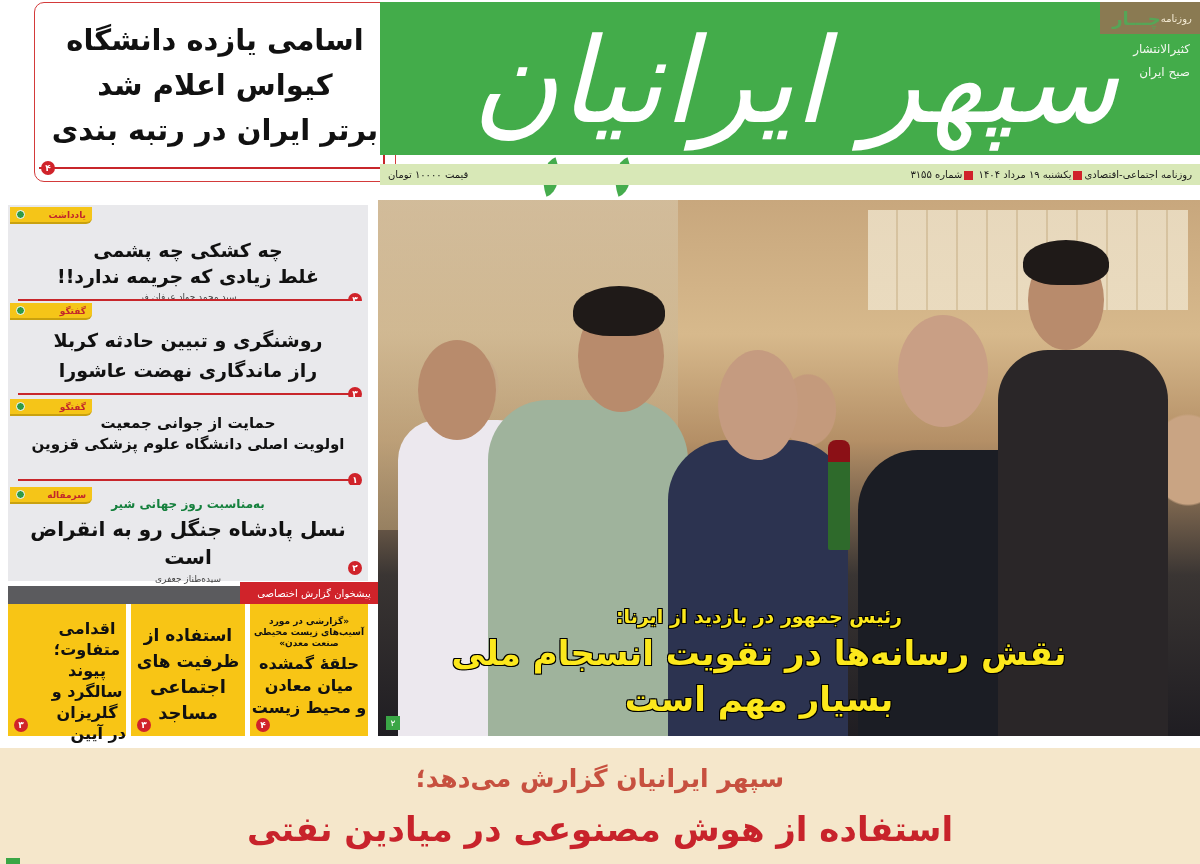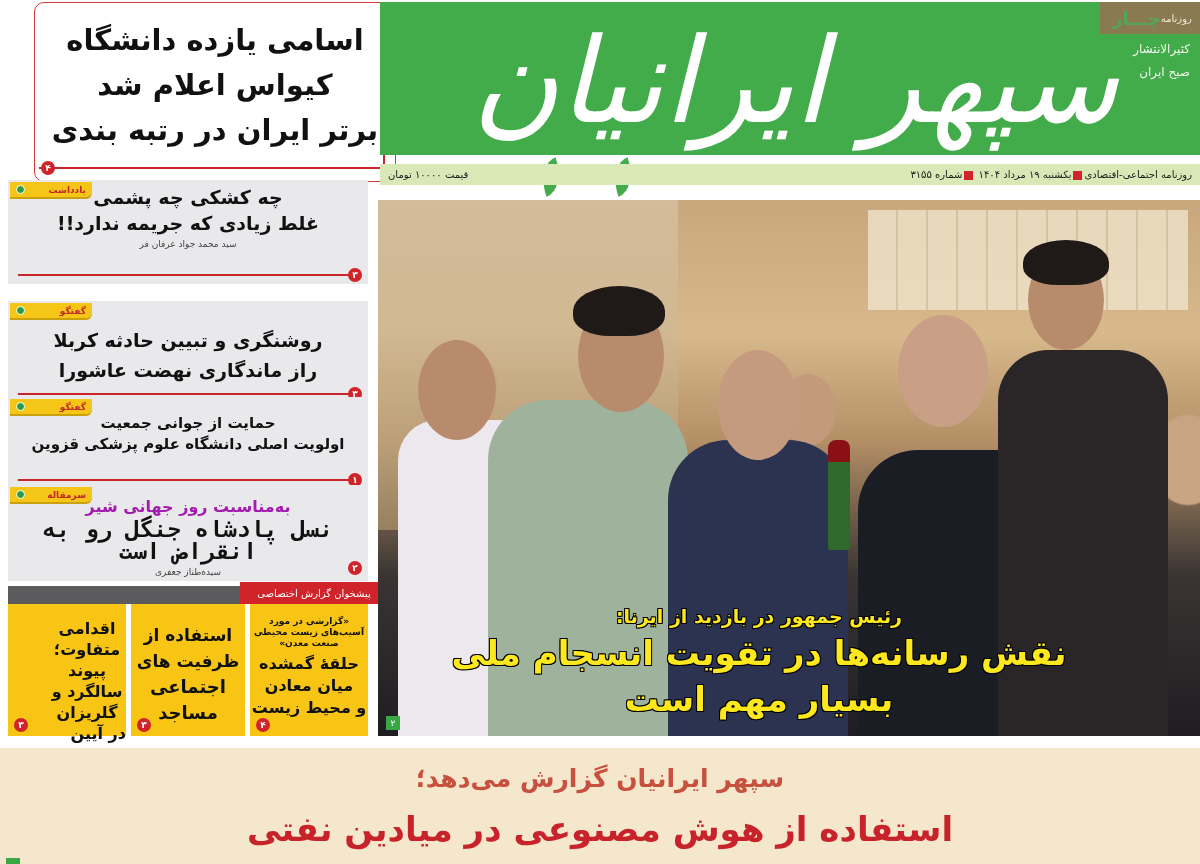--- a/index.html
+++ b/index.html
@@ -156,21 +156,21 @@
 <div class="leaf" style="left:612px;"></div>
 
 <div class="info-bar">
   <div>
     <span>روزنامه اجتماعی-اقتصادی</span><span class="sq"></span><span>یکشنبه ۱۹ مرداد ۱۴۰۴</span>
     <span class="sq"></span><span>شماره ۳۱۵۵</span>
   </div>
   <div>قیمت ۱۰۰۰۰ تومان</div>
 </div>
 
-<div class="story" style="top:180px; height:104px; padding-top:4px;">
+<div class="story" style="top:205px; height:104px; padding-top:32px;">
   <div class="kicker-tag">
       <span>یادداشت</span>
       <span class="dot"></span>
     </div>
   <h3 style="font-size:19px; line-height:26px;">چه کشکی چه پشمی</h3>
   <h3 style="font-size:19px; line-height:26px;">غلط زیادی که جریمه ندارد!!</h3>
   <div class="byline">سید محمد جواد عرفان فر</div>
   <div class="rule" style="bottom:8px;"></div>
   <div class="page-badge" style="right:6px; bottom:2px;">۳</div>
 </div>
@@ -195,22 +195,22 @@
   <h3 style="font-size:15px; line-height:21px;">اولویت اصلی دانشگاه علوم پزشکی قزوین</h3>
   <div class="rule" style="bottom:4px;"></div>
   <div class="page-badge" style="right:6px; bottom:-2px;">۱</div>
 </div>
 
 <div class="story" style="top:485px; height:96px; padding-top:12px;">
   <div class="kicker-tag">
       <span>سرمقاله</span>
       <span class="dot"></span>
     </div>
-  <div style="font-size:16px; font-weight:bold; color:#a21caf; margin-bottom:4px;">به‌مناسبت روز جهانی شیر</div>
-  <h3 style="font-size:23px; line-height:22px;font-family:Liberation Mono, monospace;">نسل پادشاه جنگل رو به انقراض است</h3>
+  <div style="font-size:12px; font-weight:bold; color:#15803d; margin-bottom:4px;">به‌مناسبت روز جهانی شیر</div>
+  <h3 style="font-size:20px; line-height:28px;">نسل پادشاه جنگل رو به انقراض است</h3>
   <div class="byline">سیده‌طناز جعفری</div>
   <div class="page-badge" style="right:6px; bottom:6px;">۲</div>
 </div>
 
 <div class="yellow-strip"></div>
 <div class="exclusive-tag">پیشخوان گزارش اختصاصی</div>
 
 <div class="ybox" style="left:250px; width:118px;">
   <div class="pre">«گزارشی در مورد آسیب‌های زیست محیطی صنعت معدن»</div>
   <h4>حلقهٔ گمشده</h4>

